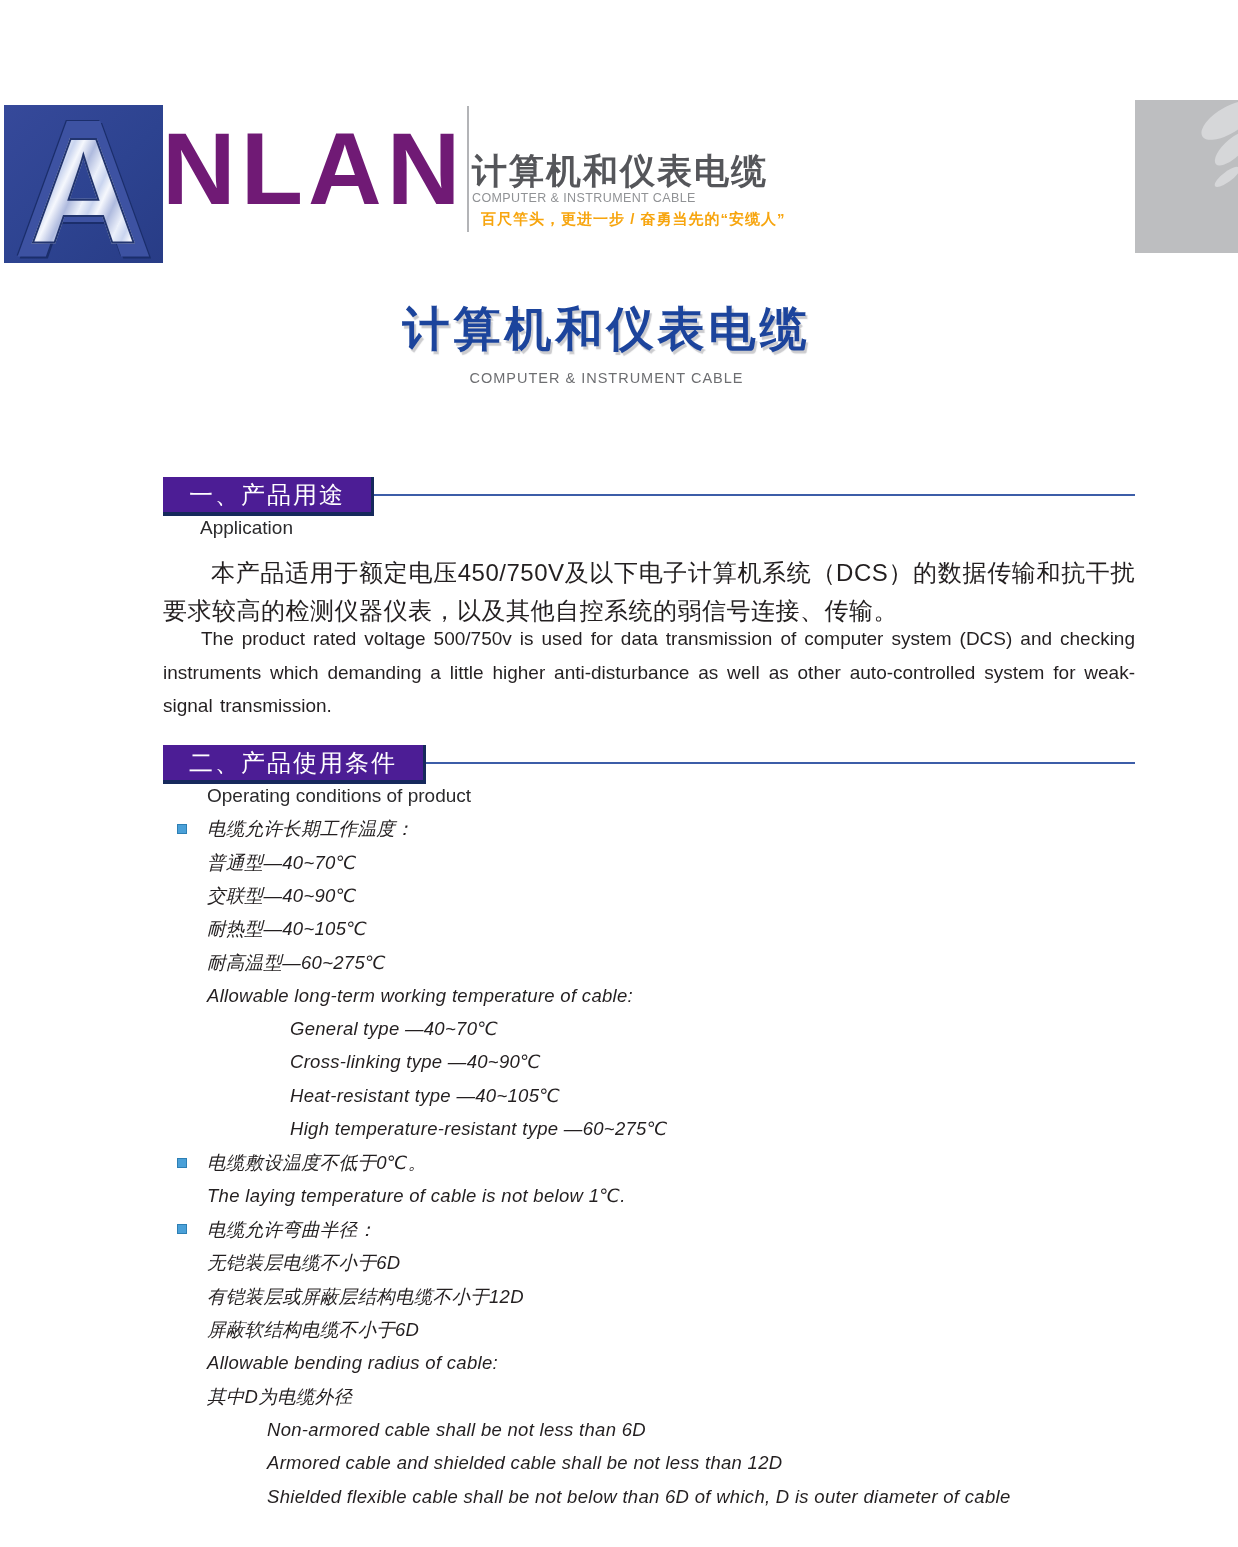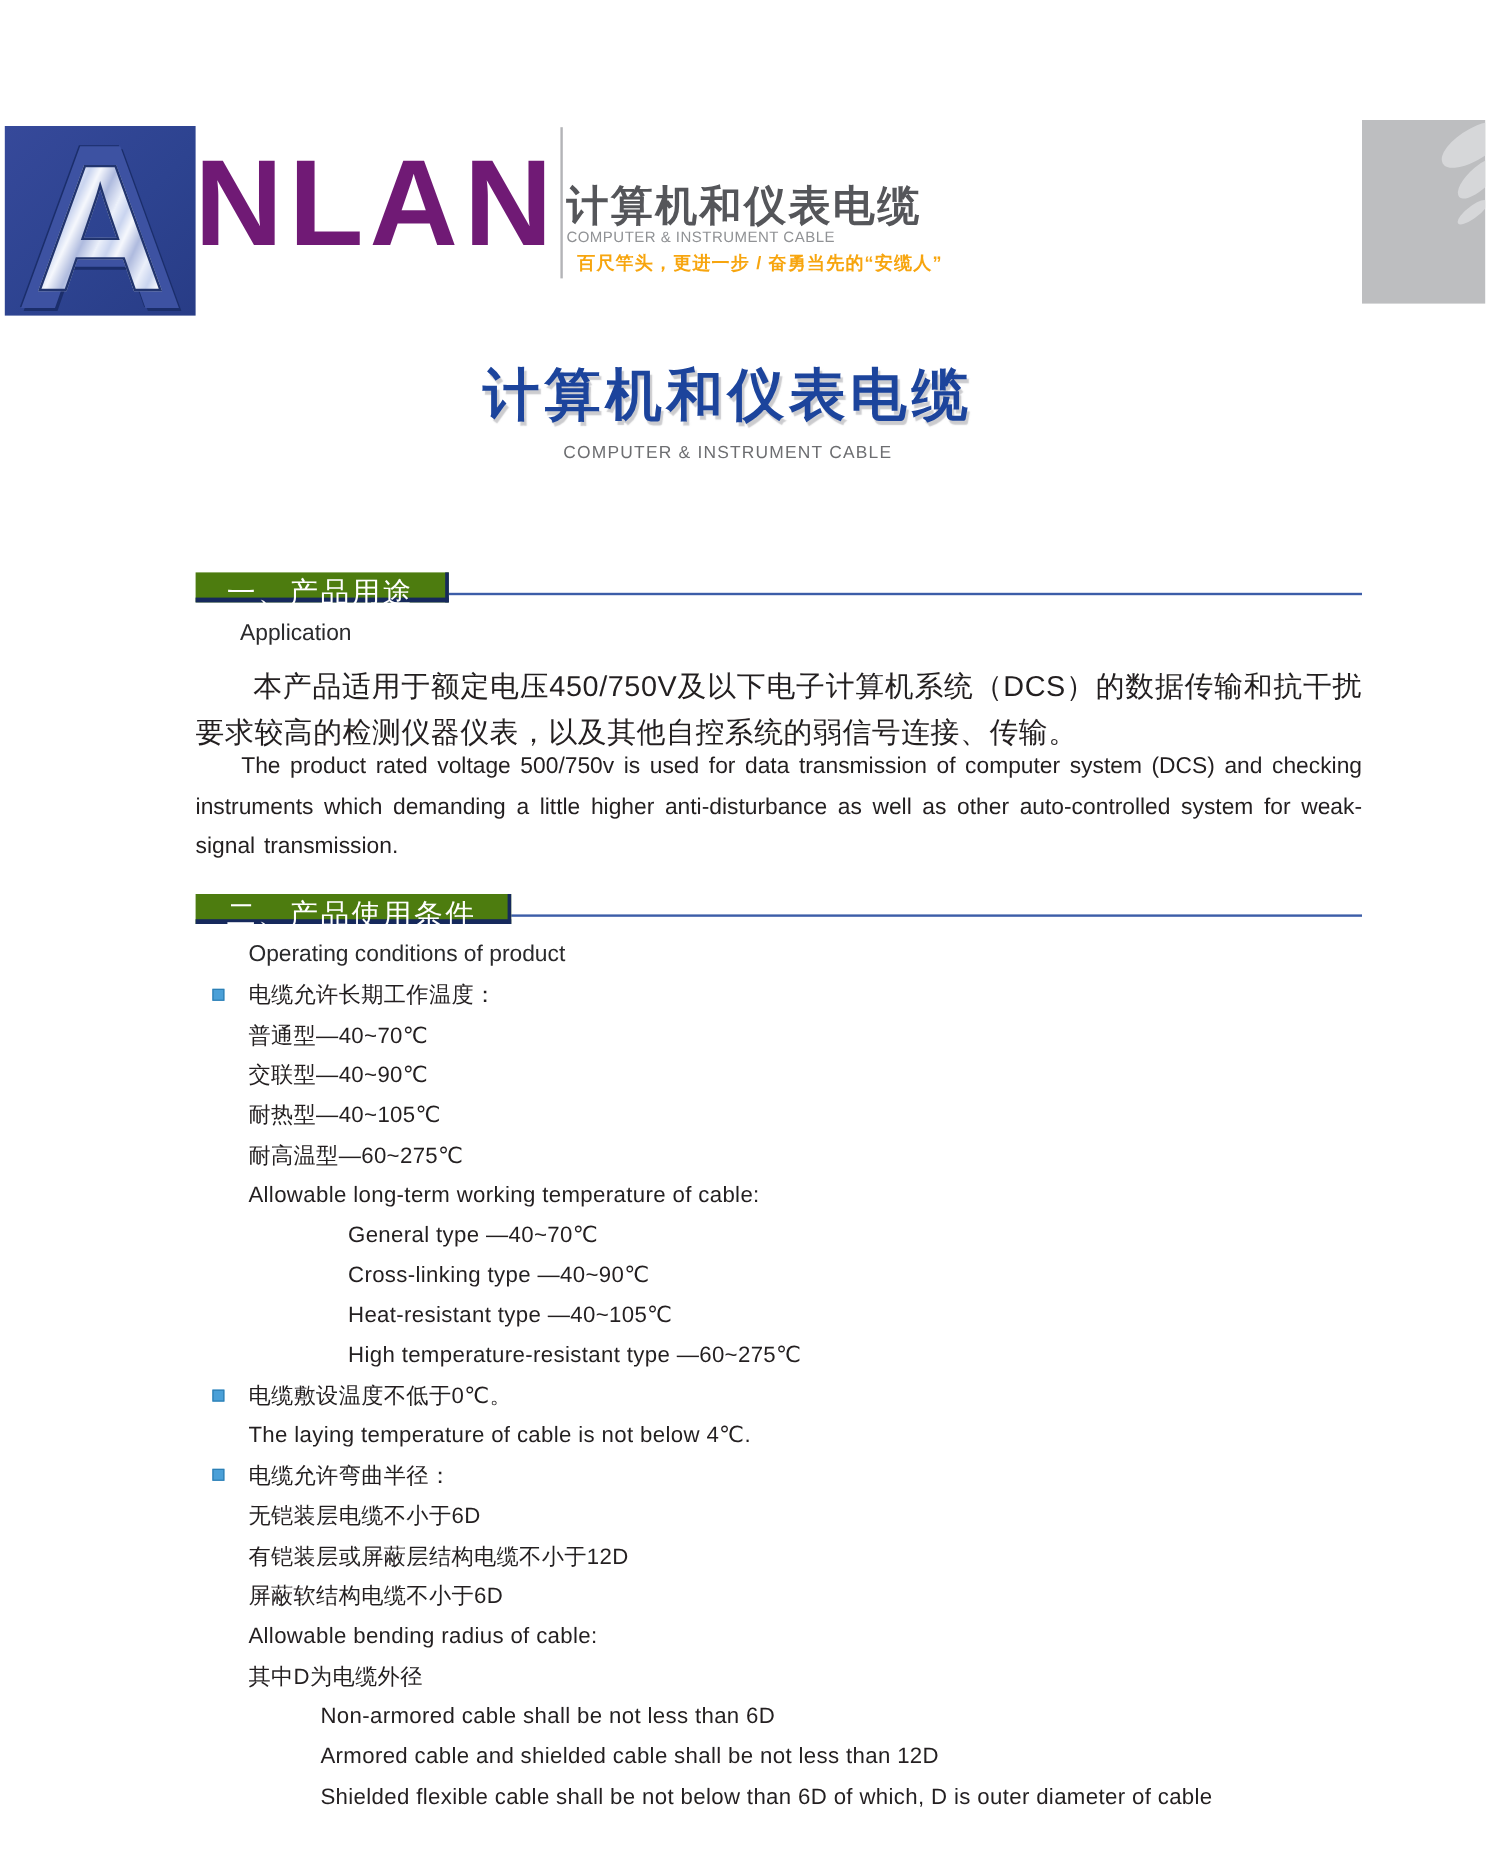--- a/index.html
+++ b/index.html
@@ -47,35 +47,35 @@
   .title-wrap{ position:absolute; left:0; top:298px; width:1213px; text-align:center; }
   .title-cn{
     font-size:47px; font-weight:bold; letter-spacing:4px; color:#1c449c;
     text-shadow:2px 3px 1px rgba(160,160,165,0.55);
   }
   .title-en{ margin-top:9px; font-size:14.5px; letter-spacing:1px; color:#6d6e71; }
 
   
   .sec-head{ position:absolute; left:163px; width:972px; display:flex; align-items:flex-start; }
   .sec-box{
-    position:relative; z-index:2; background:#4d7c0f; color:#ffffff;
-    font-size:24px; letter-spacing:2px; line-height:35px; height:25px;
+    position:relative; z-index:2; background:#4c1d95; color:#ffffff;
+    font-size:24px; letter-spacing:2px; line-height:35px; height:39px;
     padding:0 26px; border-bottom:4px solid #16295c; border-right:3px solid #16295c;
     white-space:nowrap;
   }
   .sec-line{ flex:1; height:2px; background:#3c5da8; margin-top:17px; }
   .sec-sub{ position:absolute; font-size:19px; color:#2a2a2c; }
 
   
   .para{ position:absolute; left:163px; width:972px; text-align:justify; }
   .para-cn{ font-size:24px; line-height:38px; text-indent:2em; letter-spacing:0.5px; }
   .para-en{ font-size:19px; line-height:33.5px; text-indent:2em; word-spacing:2px; }
 
   
-  .cond-list{ position:absolute; left:163px; top:812px; width:972px; }
+  .cond-list{ position:absolute; left:163px; top:812px; width:972px;font-style:italic; }
   .row{ position:relative; display:flex; align-items:center; height:33.4px; font-size:18.5px; color:#231f20; }
   .row .sq{
     position:absolute; left:14px; top:50%; transform:translateY(-50%);
     width:10px; height:10px; background:#4aa0d8; border:1px solid #2d7fb4;
   }
   .row .txt{ padding-left:44px; letter-spacing:0.3px; white-space:nowrap; }
   .row.indent .txt{ padding-left:127px; }
   .row.indent2 .txt{ padding-left:104px;text-align:right; }
 </style>
 </head>
@@ -149,21 +149,21 @@
         <span class="txt">Heat-resistant type —40~105℃</span>
       </div>
       <div class="row indent">
         <span class="txt">High temperature-resistant type —60~275℃</span>
       </div>
       <div class="row bullet">
         <span class="sq"></span>
         <span class="txt">电缆敷设温度不低于0℃。</span>
       </div>
       <div class="row base">
-        <span class="txt">The laying temperature of cable is not below 4℃.</span>
+        <span class="txt">The laying temperature of cable is not below 1℃.</span>
       </div>
       <div class="row bullet">
         <span class="sq"></span>
         <span class="txt">电缆允许弯曲半径：</span>
       </div>
       <div class="row base">
         <span class="txt">无铠装层电缆不小于6D</span>
       </div>
       <div class="row base">
         <span class="txt">有铠装层或屏蔽层结构电缆不小于12D</span>

